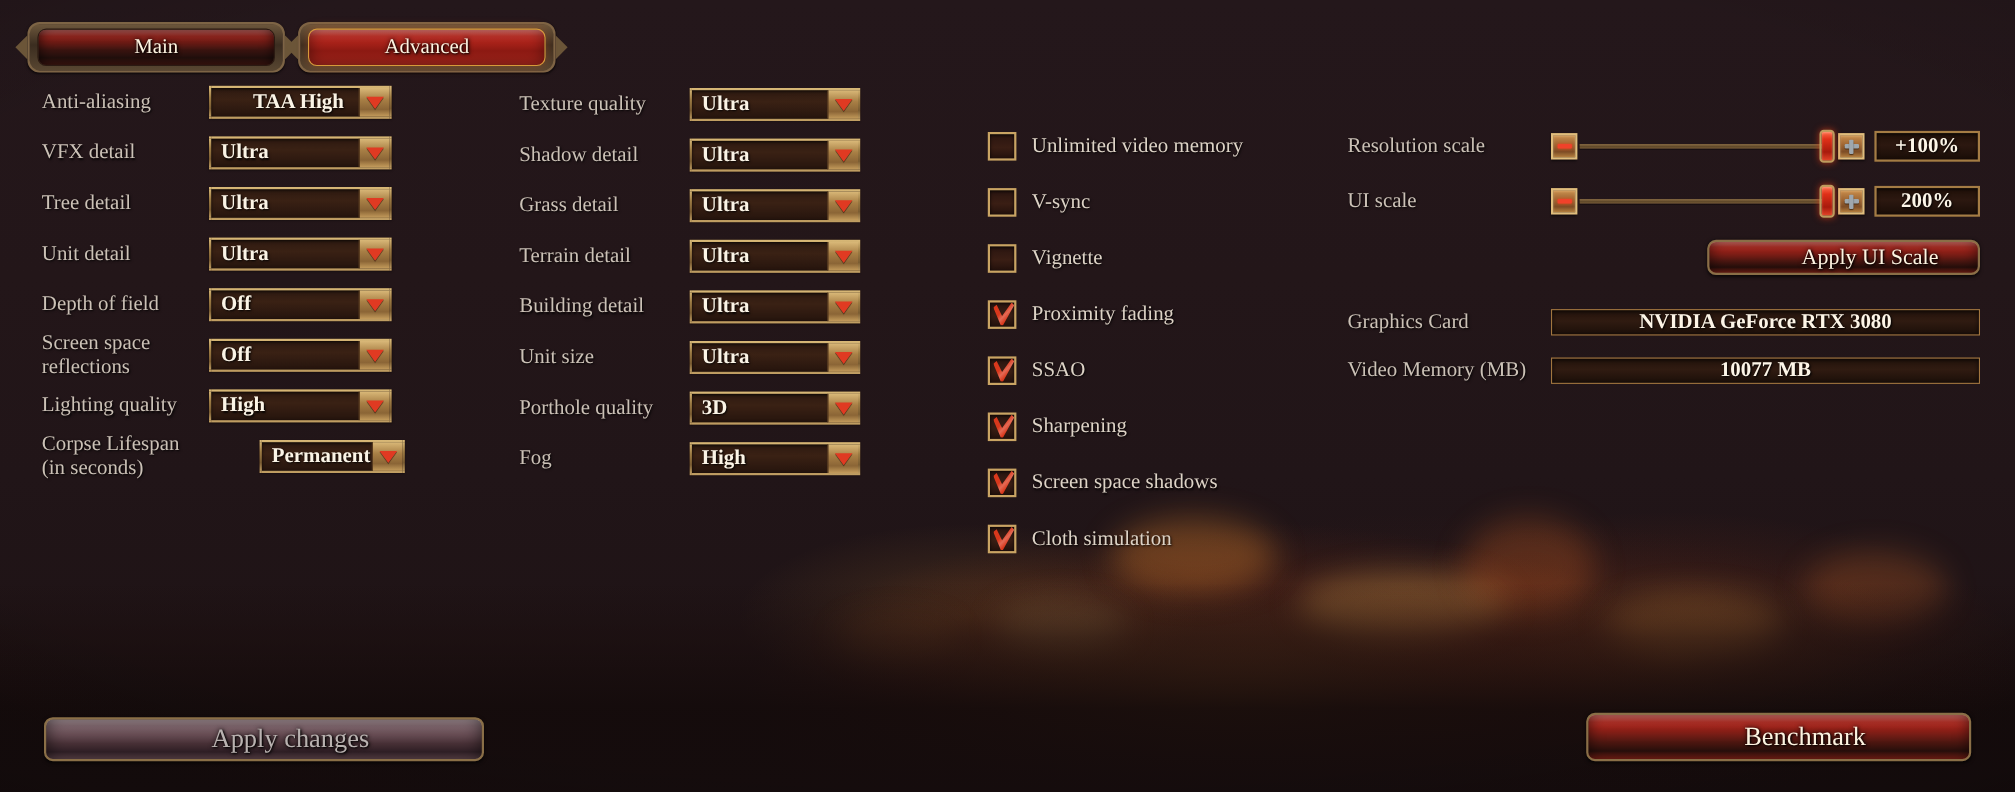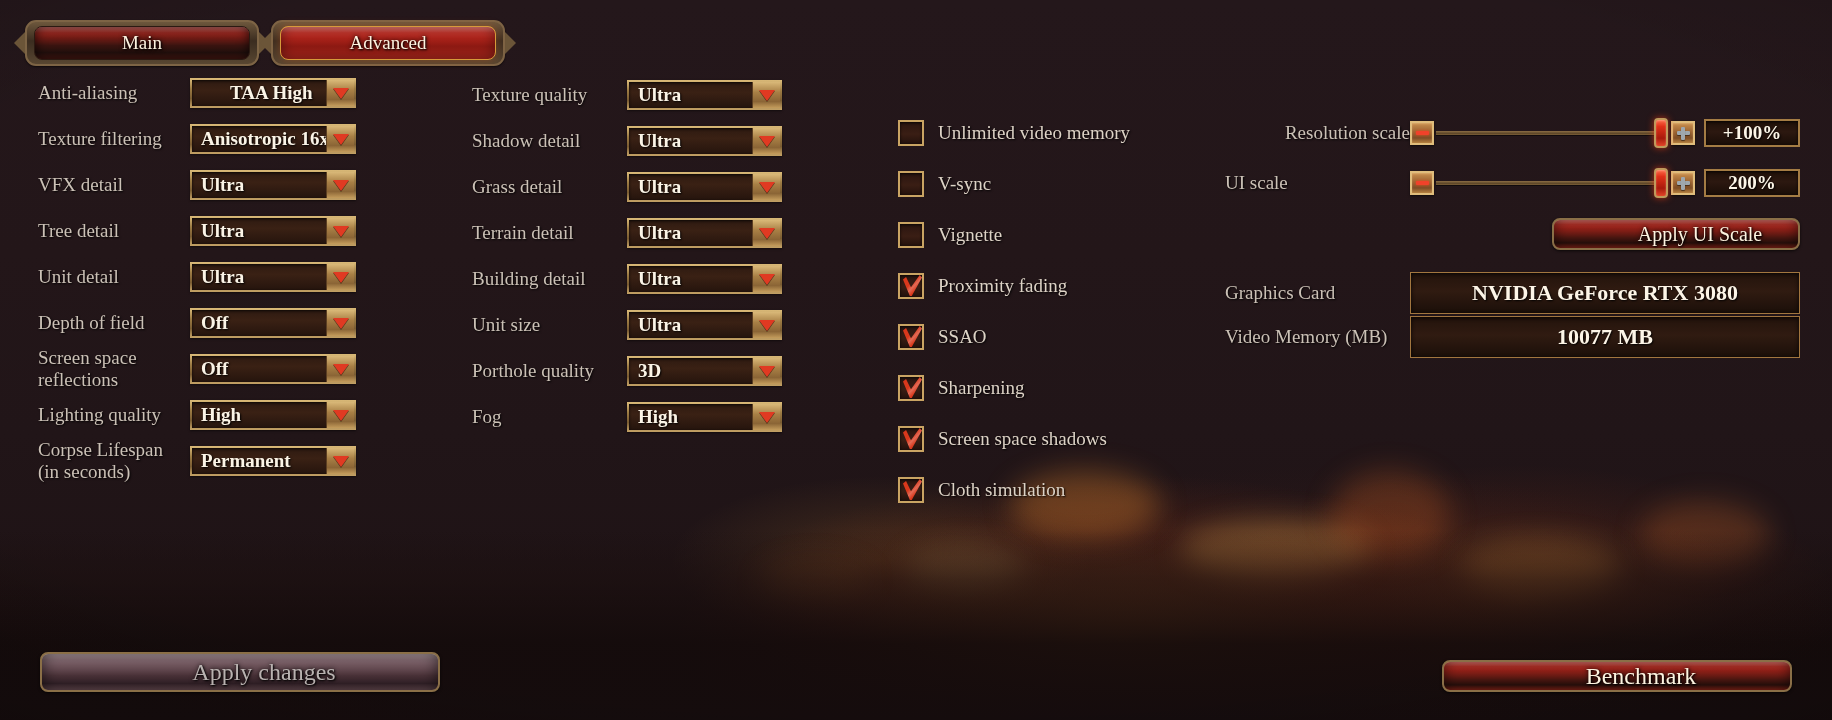--- a/index.html
+++ b/index.html
@@ -190,25 +190,25 @@
     display: flex; align-items: center; justify-content: center;
     background: linear-gradient(180deg, #1f1008 0%, #2c1810 45%, #190d07 100%);
     border: 2px solid #a47c44;
     color: #fdf6e8; font-size: 19px; font-weight: bold;
     text-shadow: 1px 1px 2px rgba(0,0,0,0.95);
     box-shadow: inset 0 1px 3px rgba(0,0,0,0.85);
   }
 
   
   .info-box {
-    height: 42px;
+    height: 24px;
     display: flex; align-items: center; justify-content: center;
     background: linear-gradient(180deg, #23130c 0%, #301b11 45%, #1b0f09 100%);
     border: 1px solid #a2763f;
-    color: #fdf5e7; font-size: 22px; font-weight: bold;
+    color: #fdf5e7; font-size: 19px; font-weight: bold;
     text-shadow: 1px 1px 2px rgba(0,0,0,0.95);
     box-shadow: inset 0 1px 4px rgba(0,0,0,0.85);
   }
 
   
   .rbtn {
     position: relative;
     display: flex; align-items: center; justify-content: center;
     border-radius: 8px;
     color: #fdf3e0;
@@ -267,29 +267,20 @@
       <div class="setting-row" style="display: flex; align-items: center; height: 30px; margin-bottom: 16px;">
         <div class="lbl" style="width: 152px; flex: 0 0 152px;">Anti-aliasing</div>
         <div class="dd" style="width: 166px; padding-left: 29px;">
           <div class="dd-val">TAA High</div>
           <div class="dd-arrow">
             <i></i>
           </div>
         </div>
       </div>
       <div class="setting-row" style="display: flex; align-items: center; height: 30px; margin-bottom: 16px;">
-        <div class="lbl" style="width: 152px; flex: 0 0 152px;">Texture filtering</div>
-        <div class="dd" style="width: 166px;">
-          <div class="dd-val">Anisotropic 16x</div>
-          <div class="dd-arrow">
-            <i></i>
-          </div>
-        </div>
-      </div>
-      <div class="setting-row" style="display: flex; align-items: center; height: 30px; margin-bottom: 16px;">
         <div class="lbl" style="width: 152px; flex: 0 0 152px;">VFX detail</div>
         <div class="dd" style="width: 166px;">
           <div class="dd-val">Ultra</div>
           <div class="dd-arrow">
             <i></i>
           </div>
         </div>
       </div>
       <div class="setting-row" style="display: flex; align-items: center; height: 30px; margin-bottom: 16px;">
         <div class="lbl" style="width: 152px; flex: 0 0 152px;">Tree detail</div>
@@ -330,21 +321,21 @@
       </div>
       <div class="setting-row" style="display: flex; align-items: center; height: 30px; margin-bottom: 16px;">
         <div class="lbl" style="width: 152px; flex: 0 0 152px;">Lighting quality</div>
         <div class="dd" style="width: 166px;">
           <div class="dd-val">High</div>
           <div class="dd-arrow">
             <i></i>
           </div>
         </div>
       </div>
-      <div class="setting-row" style="display: flex; align-items: center; height: 30px; ">
+      <div class="setting-row" style="display: flex; align-items: center; height: 30px;  gap: 46px;">
         <div class="lbl" style="width: 152px; flex: 0 0 152px;">Corpse Lifespan
 (in seconds)</div>
         <div class="dd" style="width: 166px;">
           <div class="dd-val">Permanent</div>
           <div class="dd-arrow">
             <i></i>
           </div>
         </div>
       </div>
     </div>
@@ -454,21 +445,21 @@
         <span class="cb-label">Screen space shadows</span>
       </div>
       <div class="cb-row" style="margin-bottom: 25px;">
         <span class="cb checked"></span>
         <span class="cb-label">Cloth simulation</span>
       </div>
     </div>
 
   <div id="col4" style="position:absolute;left:1225px;top:118px;width:575px;z-index:5;">
       <div style="display: flex; align-items: center; height: 30px; margin-bottom: 20px;">
-        <div class="lbl" style="width: 185px; flex: 0 0 185px; text-align: right;">Resolution scale</div>
+        <div class="lbl" style="width: 185px; flex: 0 0 185px;">Resolution scale</div>
         <div class="slider-row" style="flex: 1 1 0%;">
           <div class="sq-btn">
             <span class="minus-g"></span>
           </div>
           <div class="track" style="flex: 1 1 0%; margin: 0px 2px;">
             <div class="knob" style="left: 100%;"></div>
           </div>
           <div class="sq-btn" style="margin-left: 8px;">
             <span class="plus-g"></span>
           </div>
@@ -501,17 +492,17 @@
       </div>
       <div style="display: flex; align-items: center; height: 30px; margin-bottom: 14px;">
         <div class="lbl" style="width: 185px; flex: 0 0 185px;">Video Memory (MB)</div>
         <div class="info-box" style="flex: 1 1 0%;">10077 MB</div>
       </div>
     </div>
 
   <div class="rbtn disabled" style="position:absolute;left:40px;bottom:28px;width:400px;height:40px;font-size:24px;z-index:6;">
     <span>Apply changes</span>
   </div>
-  <div class="rbtn" style="position:absolute;right:40px;bottom:28px;width:350px;height:32px;font-size:24px;z-index:6;">
+  <div class="rbtn" style="position:absolute;right:40px;bottom:28px;width:350px;height:44px;font-size:24px;z-index:6;">
     <span>Benchmark</span>
   </div>
 
 </div>
 
 </body></html>

